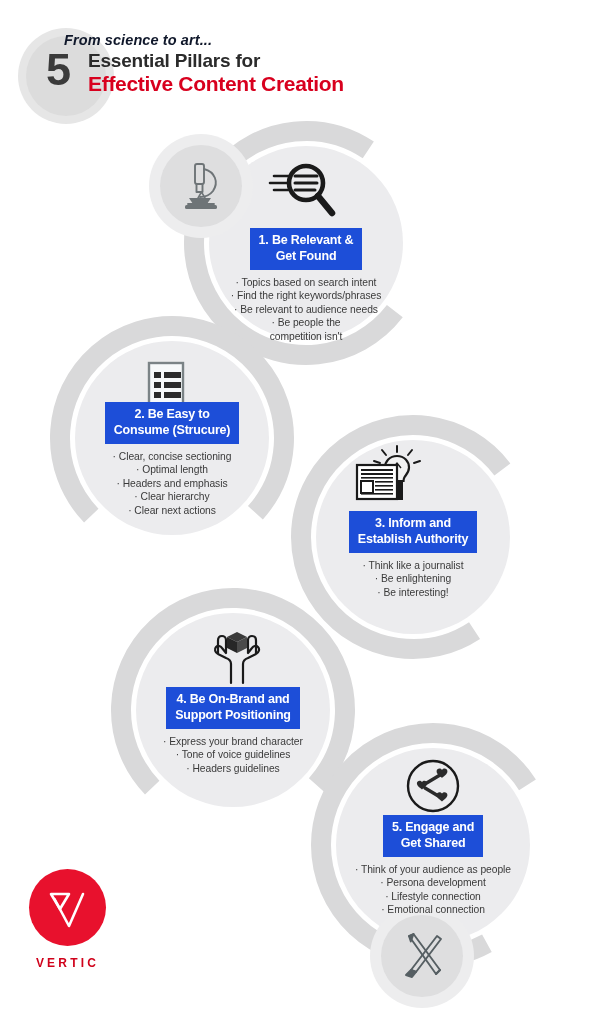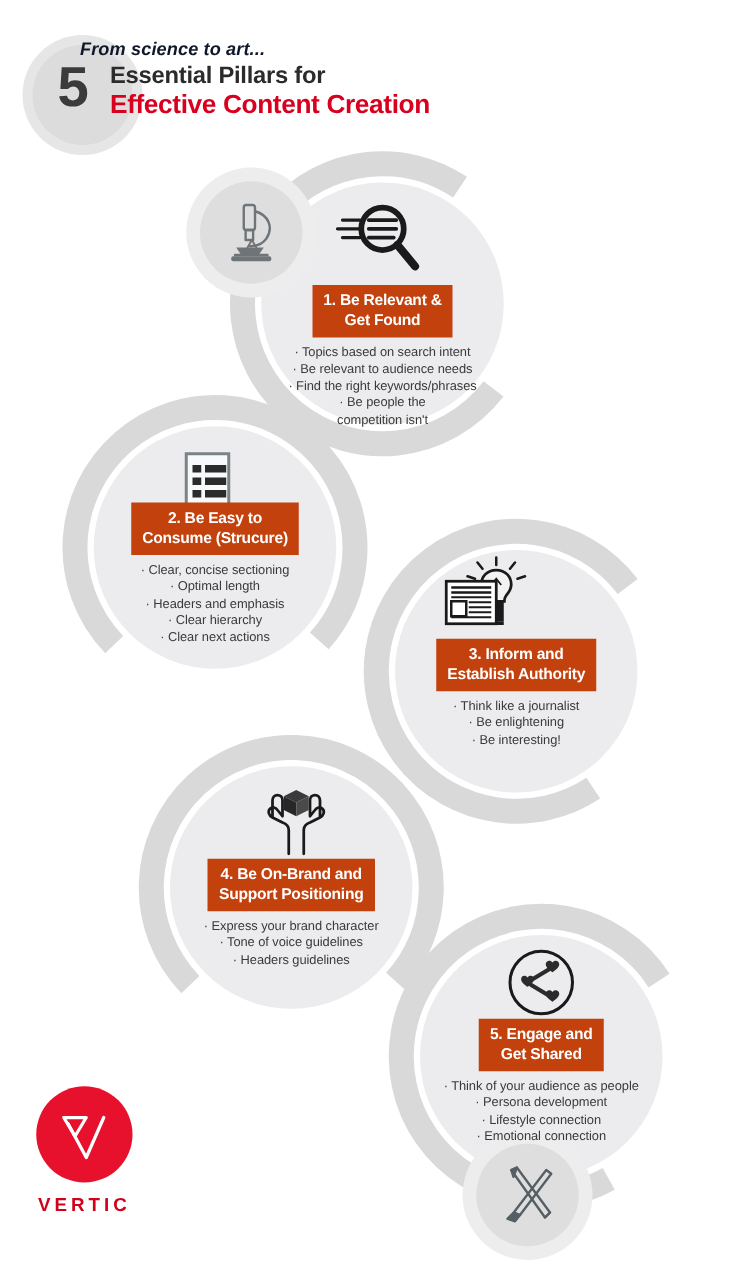--- a/index.html
+++ b/index.html
@@ -51,21 +51,21 @@
     position:absolute;border-radius:50%;background:#dededf;
   }
   .minicircle-halo{
     position:absolute;border-radius:50%;background:#ededee;
   }
 
   
   .pillar{position:absolute;text-align:center;}
   .plabel{
     display:inline-block;
-    background:#c2410c;color:#ffffff;
+    background:#1d4ed8;color:#ffffff;
     font-size:12.5px;font-weight:bold;line-height:15.5px;
     padding:5px 9px 6px 9px;
     letter-spacing:-.2px;
     white-space:pre-line;
   }
   .pbullets{
     margin-top:6px;
     font-size:10.3px;line-height:13.4px;color:#3a3a3a;
     letter-spacing:-.05px;
   }
@@ -73,21 +73,21 @@
 
   
   .logo-circle{
     position:absolute;left:29px;top:869px;width:77px;height:77px;border-radius:50%;
     background:#e8112d;
   }
   .logo-mark{position:absolute;left:29px;top:869px;width:77px;height:77px;}
   .logo-text{
     position:absolute;left:29px;top:956px;width:77px;
     text-align:center;color:#d0021b;
-    font-size:15px;font-weight:bold;letter-spacing:3.2px;
+    font-size:12px;font-weight:bold;letter-spacing:3.2px;
   }
 </style>
 </head>
 <body>
 
 <div id="stage">
 
   <div class="header">
     <div class="hdr-circle"></div>
     <div class="hdr-circle-inner"></div>
@@ -214,22 +214,22 @@
       <path d="M38 36.6 c1.6-2.4 5.4-1.6 5.4 1.4 c0 2.6-3.2 4.8-5.4 6.4 c-2.2-1.6-5.4-3.8-5.4-6.4 c0-3 3.8-3.8 5.4-1.4 Z"></path>
       <path d="M18 25 c1.5-2.3 5.1-1.5 5.1 1.3 c0 2.5-3 4.6-5.1 6.1 c-2.1-1.5-5.1-3.6-5.1-6.1 c0-2.8 3.6-3.6 5.1-1.3 Z"></path>
     </g>
   </svg>
 
   <div class="pillar" style="left:206px;top:228px;width:200px;">
     <div class="plabel">1. Be Relevant &amp;
 Get Found</div>
     <div class="pbullets">
       <div>· Topics based on search intent</div>
+      <div>· Find the right keywords/phrases</div>
       <div>· Be relevant to audience needs</div>
-      <div>· Find the right keywords/phrases</div>
       <div>· Be people the</div>
       <div>competition isn't</div>
     </div>
   </div>
 
   <div class="pillar" style="left:72px;top:402px;width:200px;">
     <div class="plabel">2. Be Easy to
 Consume (Strucure)</div>
     <div class="pbullets">
       <div>· Clear, concise sectioning</div>

